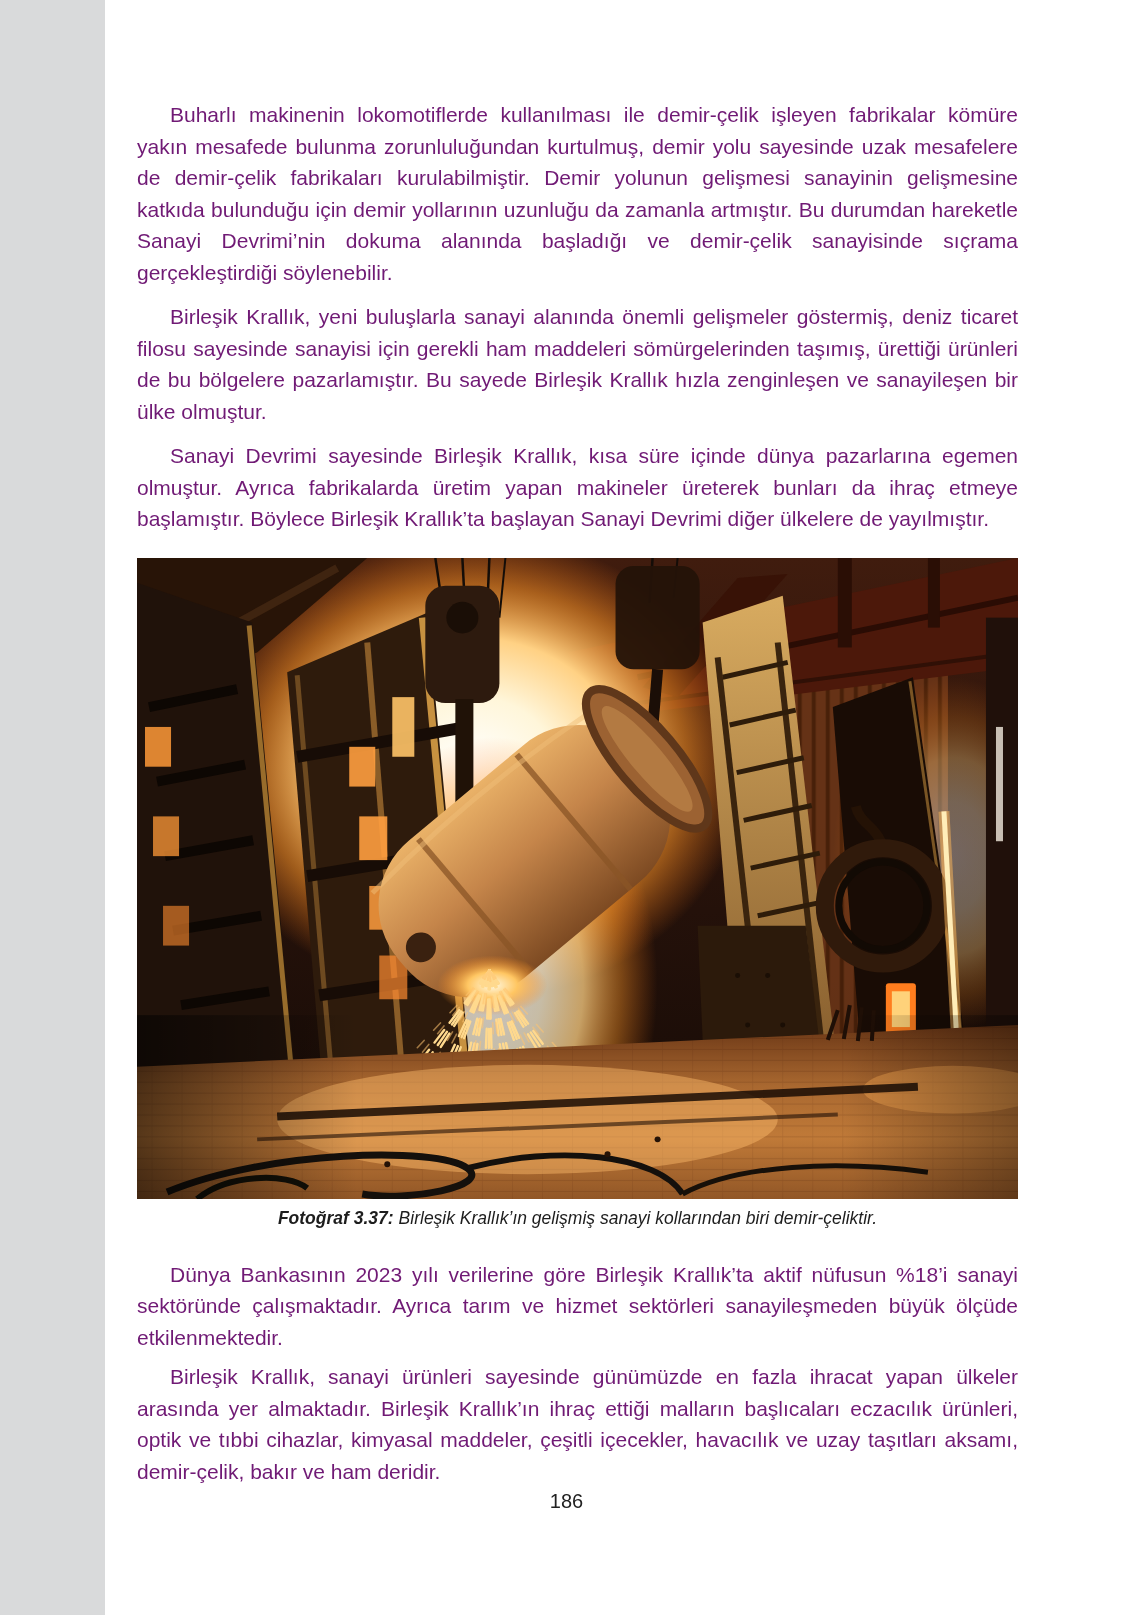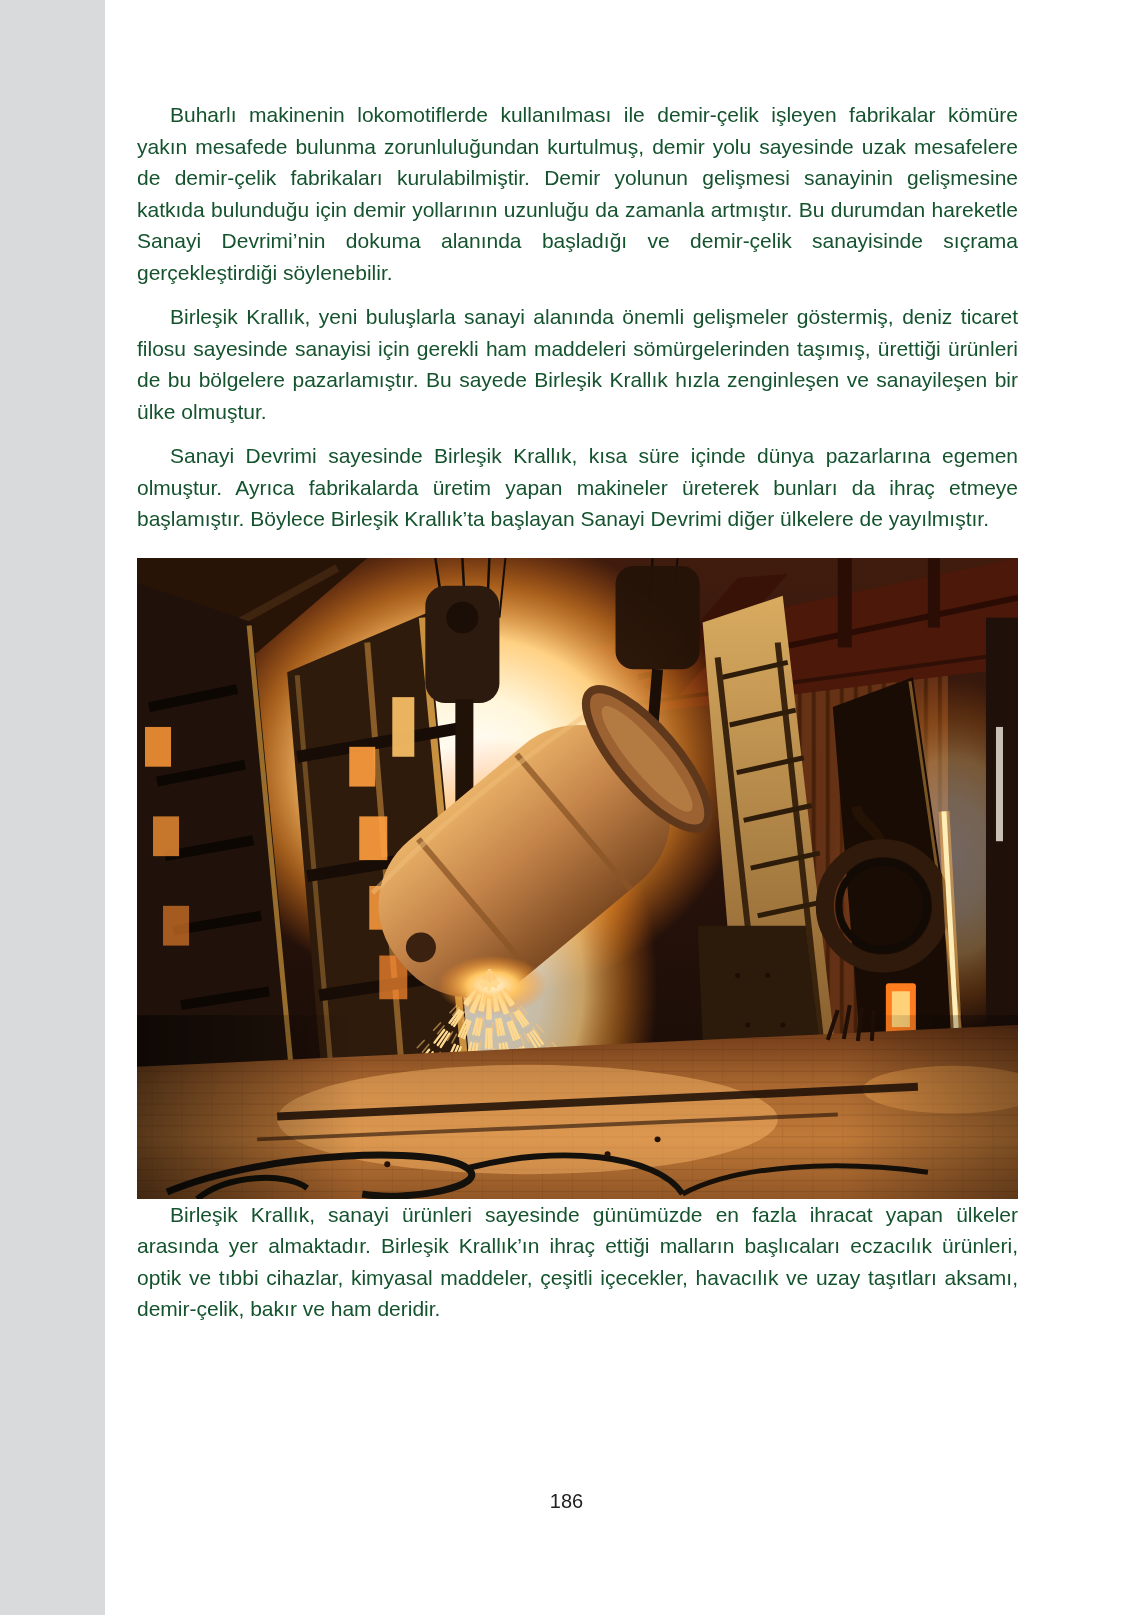--- a/index.html
+++ b/index.html
@@ -19,21 +19,21 @@
   .content {
     position: absolute; left: 137px; top: 99px;
     width: 881px;
   }
   p.body-par {
     margin: 0 0 13px 0;
     font-size: 21px;
     line-height: 31.5px;
     text-align: justify;
     text-indent: 33px;
-    color: #14532d;
+    color: #701a75;
   }
   figure.photo-figure {
     margin: 23px 0 0 0; padding: 0;
   }
   svg.foundry {
     display: block;
     width: 881px; height: 641px;
   }
   figcaption {
     margin-top: 7px;
@@ -252,19 +252,23 @@
         <path d="M330,614 C420,590 520,600 545,640" stroke="#14100c" stroke-width="6" fill="none"></path>
         <path d="M545,640 C600,610 700,606 790,618" stroke="#171009" stroke-width="5" fill="none"></path>
         <path d="M60,645 C90,620 150,618 170,634" stroke="#121008" stroke-width="6" fill="none"></path>
         <circle cx="470" cy="600" r="3" fill="#241206"></circle>
         <circle cx="520" cy="585" r="3" fill="#241206"></circle>
         <circle cx="250" cy="610" r="3" fill="#241206"></circle>
 
         <rect x="0" y="460" width="880" height="185" fill="url(#floorShade)"></rect>
       </svg>
 
+      <figcaption>
+        <b class="cap-label">Fotoğraf 3.37:</b><span class="cap-text">Birleşik Krallık’ın gelişmiş sanayi kollarından biri demir-çeliktir.</span>
+      </figcaption>
     </figure>
 
+    <p class="body-par after-figure">Dünya Bankasının 2023 yılı verilerine göre Birleşik Krallık’ta aktif nüfusun %18’i sanayi sektöründe çalışmaktadır. Ayrıca tarım ve hizmet sektörleri sanayileşmeden büyük ölçüde etkilenmektedir.</p>
     <p class="body-par">Birleşik Krallık, sanayi ürünleri sayesinde günümüzde en fazla ihracat yapan ülkeler arasında yer almaktadır. Birleşik Krallık’ın ihraç ettiği malların başlıcaları eczacılık ürünleri, optik ve tıbbi cihazlar, kimyasal maddeler, çeşitli içecekler, havacılık ve uzay taşıtları aksamı, demir-çelik, bakır ve ham deridir.</p>
   </main>
 
   <div class="page-number">186</div>
 </div>
 
 </body></html>

